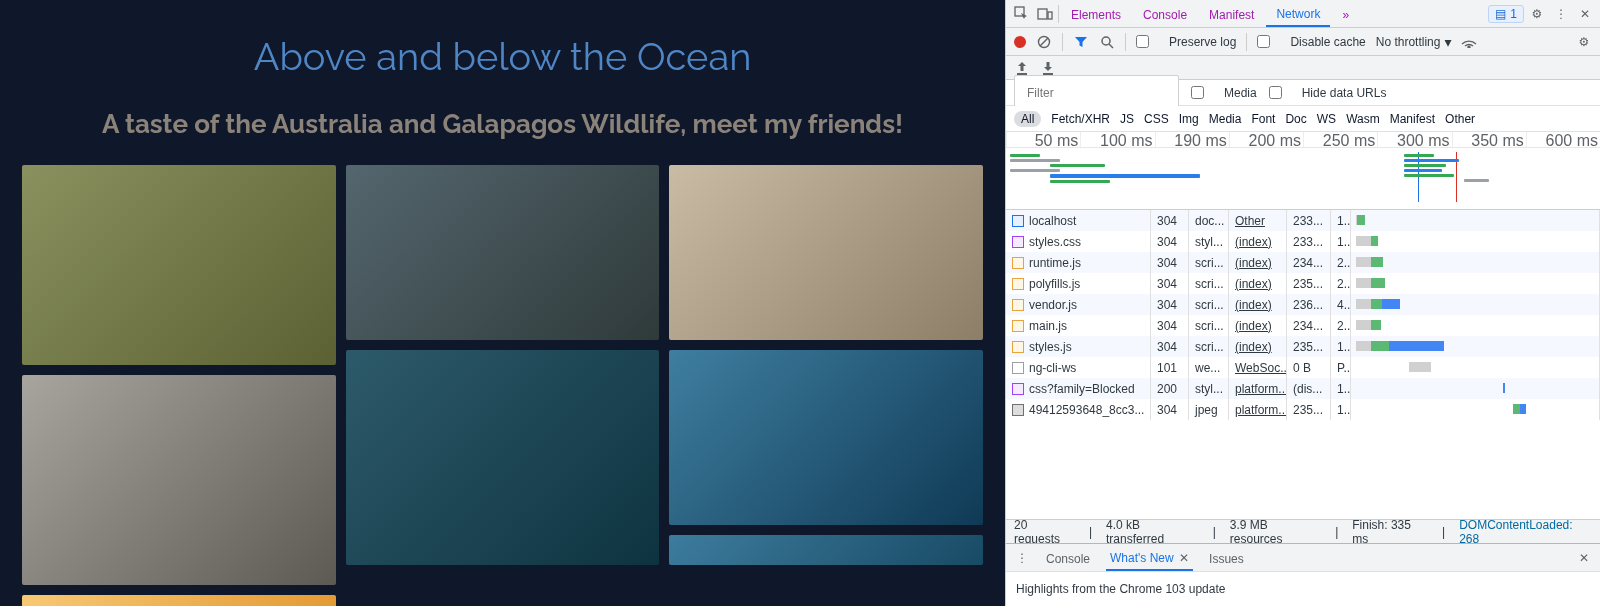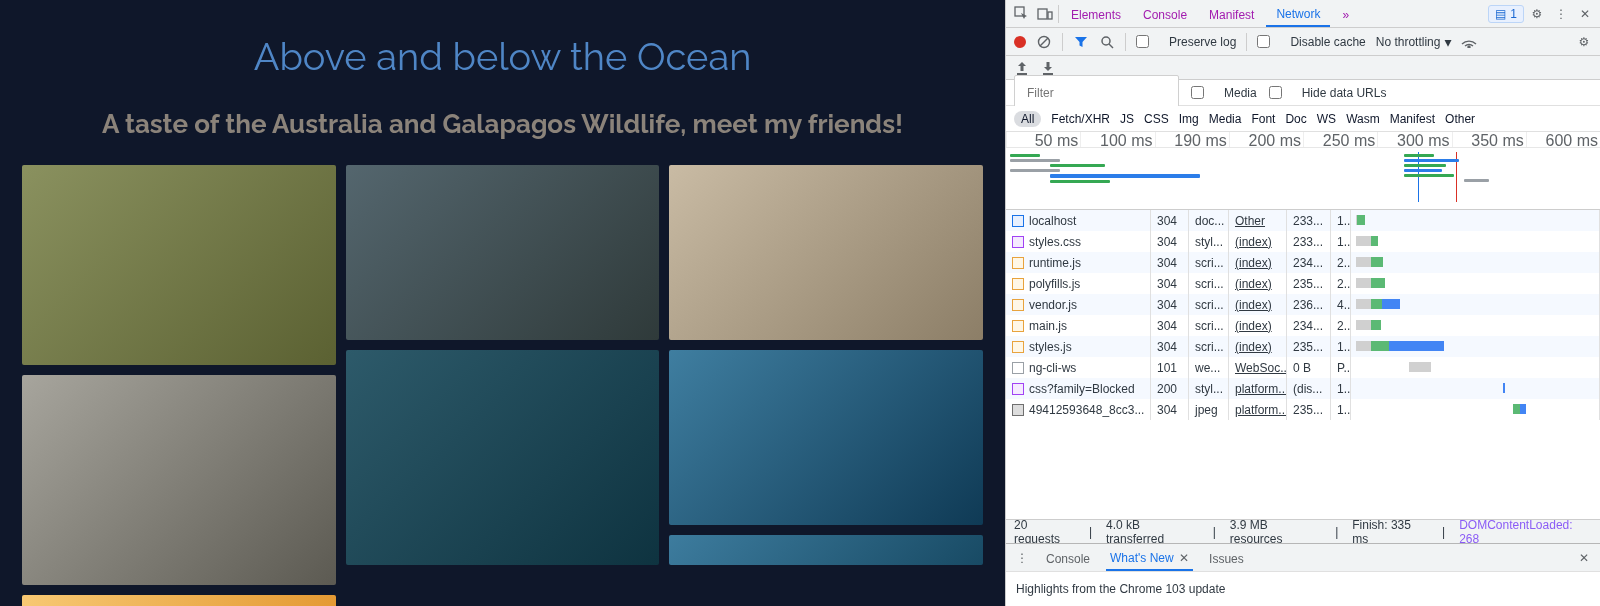--- a/index.html
+++ b/index.html
@@ -80,21 +80,21 @@
   .fi-ws{border-color:#9aa0a6;background:#fff}
   .fi-img{border-color:#6f6f6f;background:#ddd}
   
   .wf{position:absolute;top:5px;height:10px;display:flex}
   .wf span{height:10px}
   .q{background:#d0d0d0}
   .g{background:#5bb974}
   .b{background:#4285f4}
   
   .statusbar{height:24px;border-top:1px solid #cdcdcd;background:#f1f3f4;display:flex;align-items:center;font-size:12px;color:#303942;padding:0 8px;gap:14px}
-  .statusbar .dcl{color:#8b5cf6}
+  .statusbar .dcl{color:#0369a1}
   
   .drawer{height:28px;border-top:1px solid #b6b6b6;background:#f1f3f4;display:flex;align-items:center;padding:0 8px;gap:12px}
   .drawer .dtab{font-size:12px;color:#5f6367;cursor:pointer;padding:6px 4px 4px}
   .drawer .dtab.active{color:#1a73e8;border-bottom:2px solid #1a73e8}
   .drawer .close{width:12px;height:12px;margin-left:2px;color:#5f6367;cursor:pointer}
   .drawerbody{height:26px;background:#fff;border-top:1px solid #e0e0e0;display:flex;align-items:center;padding:17px 10px;font-size:12px;color:#303942}
   .arrow{font-size:14px}
 </style>
 </head>
 <body>

